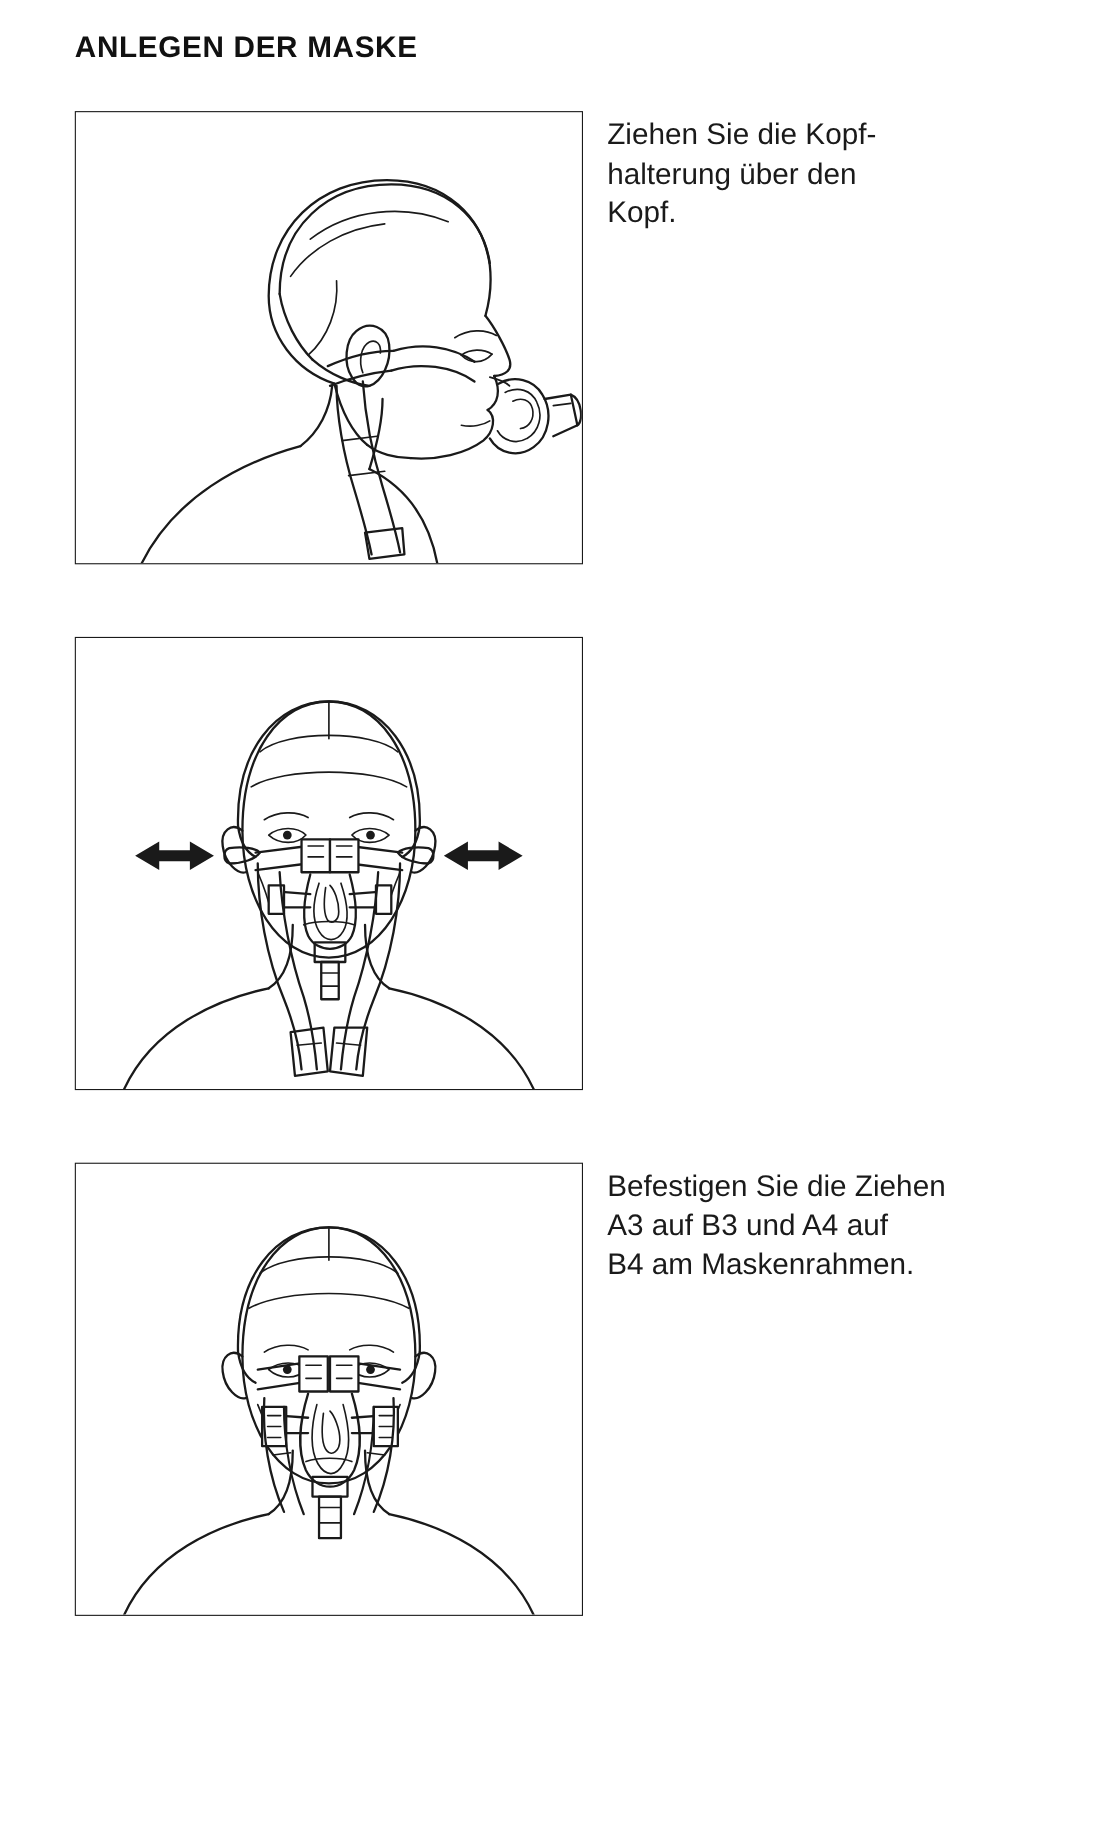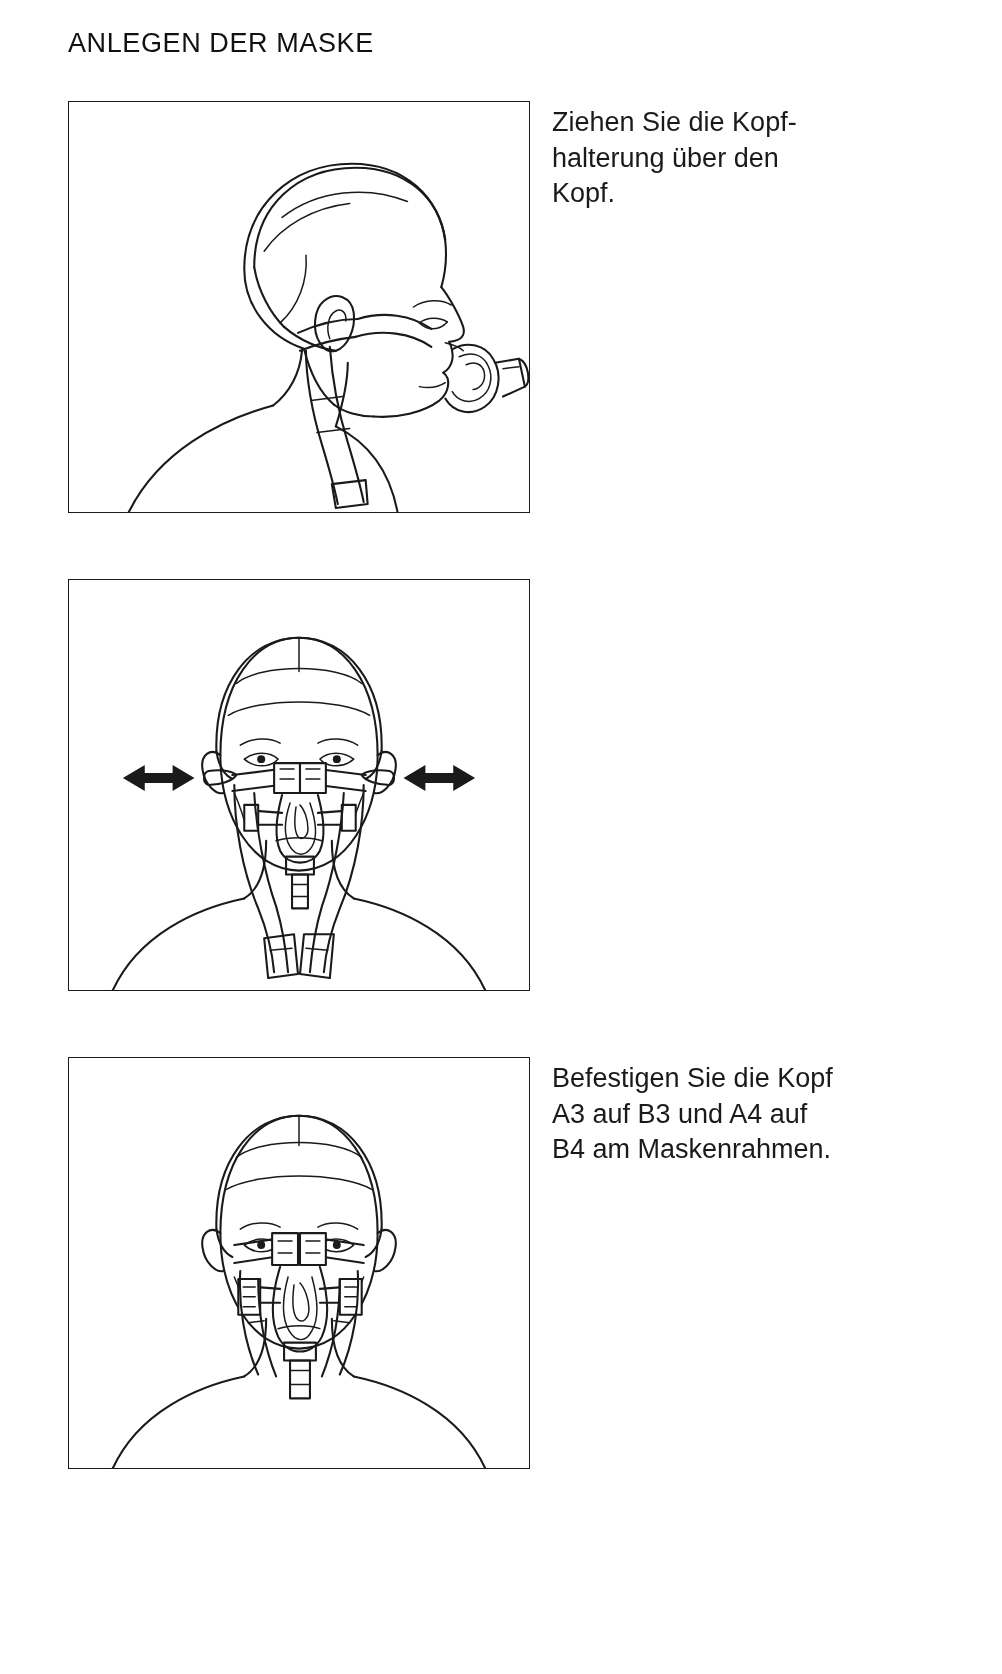--- a/index.html
+++ b/index.html
@@ -17,21 +17,21 @@
   }
   .page {
     position: relative;
     width: 1002px;
     height: 1674px;
     box-sizing: border-box;
     padding: 28px 40px 0 68px;
   }
   .page-title {
     font-size: 27px;
-    font-weight: normal;
+    font-weight: bold;
     letter-spacing: 0.6px;
     margin: 0 0 42px 0;
     color: #111111;
   }
   .steps {
     display: flex;
     flex-direction: column;
     gap: 66px;
   }
   .step {
@@ -350,19 +350,19 @@
           <path class="ink-thin" d="M222 328 L 242 328"></path>
 
           <path class="ink" d="M172 214 C 170 248, 176 286, 190 318"></path>
           <path class="ink" d="M190 222 C 190 254, 196 290, 208 320"></path>
           <path class="ink" d="M290 214 C 292 248, 286 286, 272 318"></path>
           <path class="ink" d="M272 222 C 272 254, 266 290, 254 320"></path>
           <path class="ink-thin" d="M180 266 L 196 264"></path>
           <path class="ink-thin" d="M266 264 L 282 266"></path>
         </svg>
       </div>
-      <div class="step-text">Befestigen Sie die Kopf
+      <div class="step-text">Befestigen Sie die Ziehen
 A3 auf B3 und A4 auf
 B4 am Maskenrahmen.</div>
     </div>
 
   </div>
 </div>
 
 </body></html>

